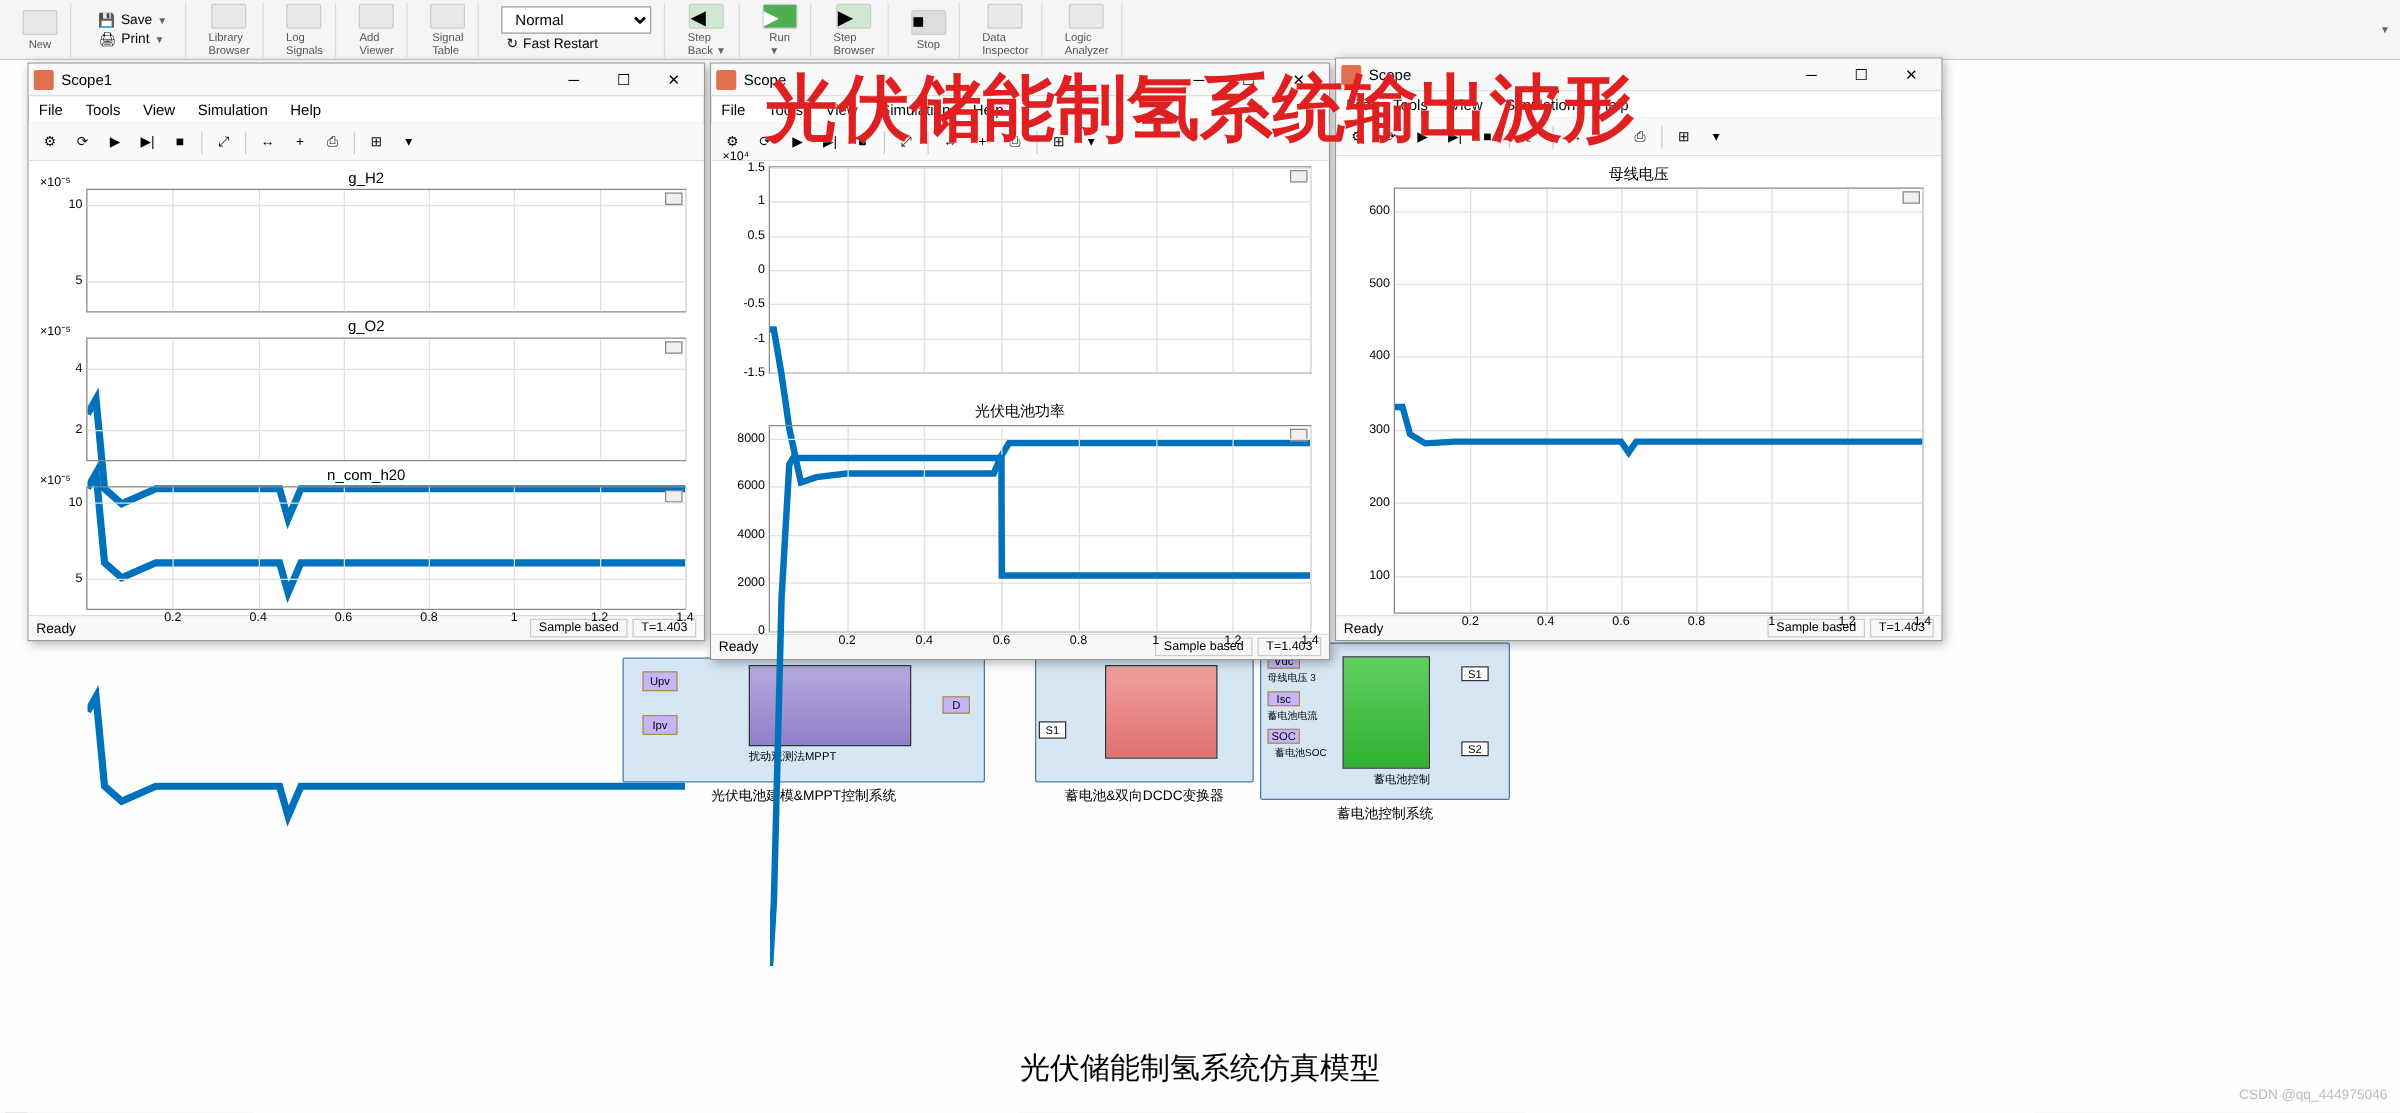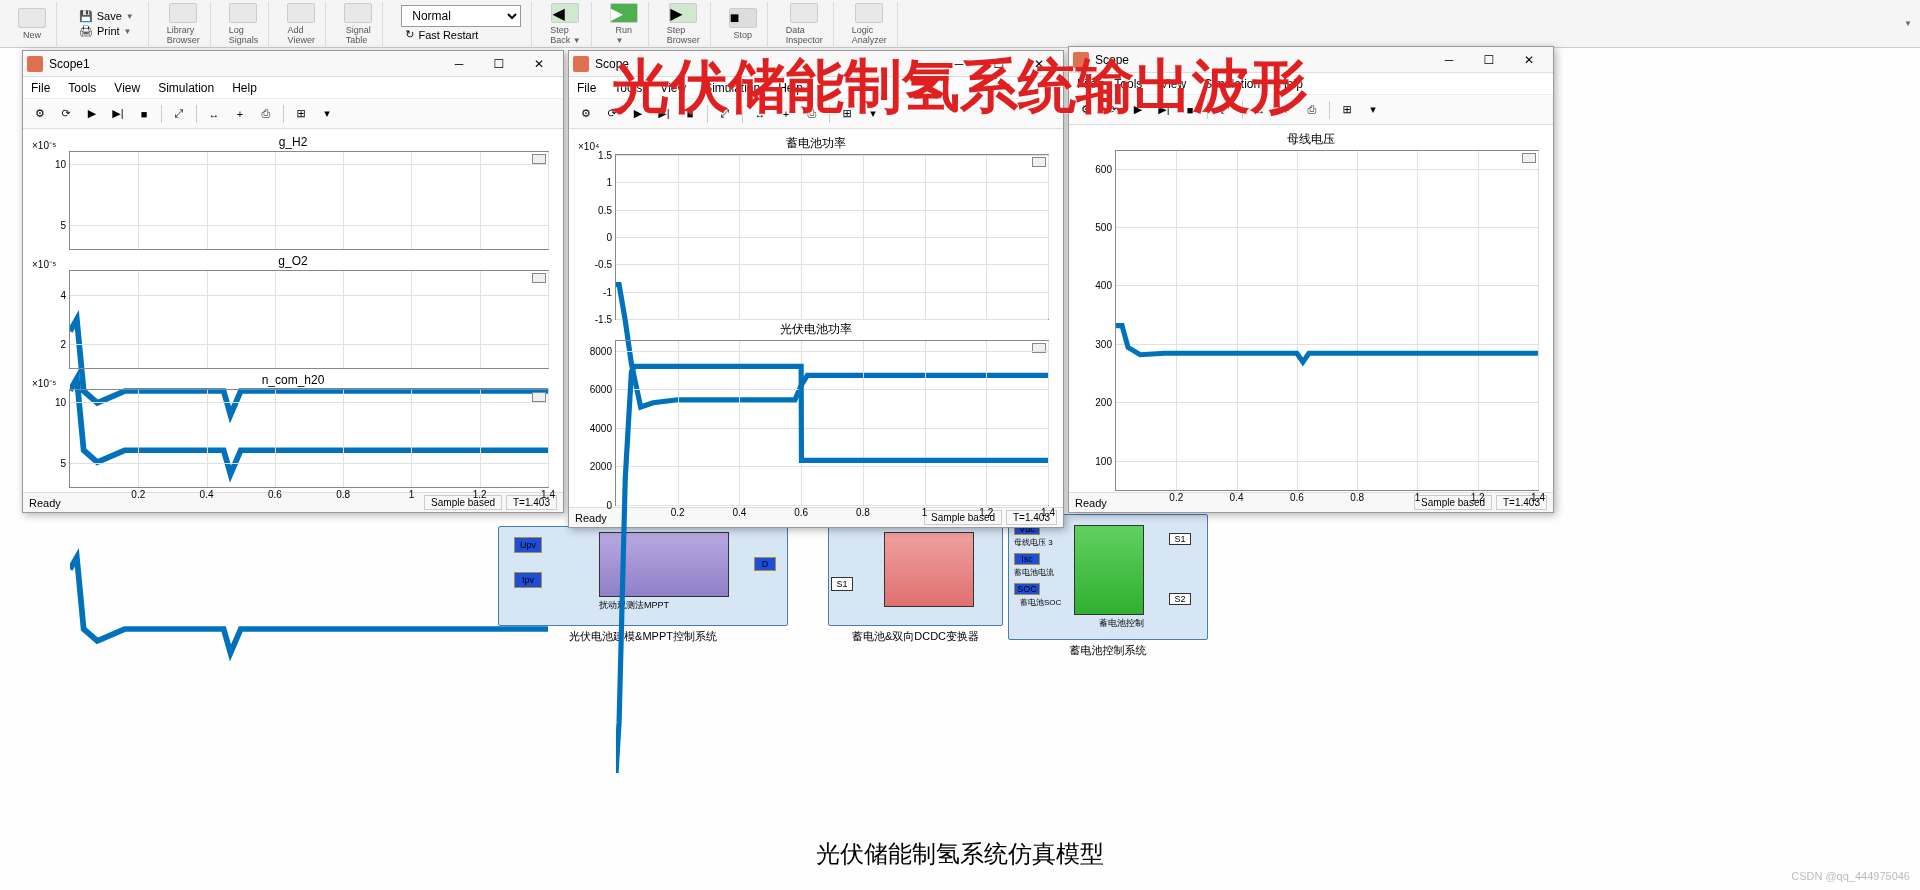--- a/index.html
+++ b/index.html
@@ -45,21 +45,21 @@
 .max-icon { position: absolute; top: 2px; right: 2px; width: 14px; height: 10px; border: 1px solid #888; background: #f0f0f0; cursor: pointer; }
 
 
 .canvas { position: absolute; left: 0; right: 0; top: 48px; bottom: 0; background: #fefefe; }
 .subsystem { position: absolute; border: 1px solid #4a7ab0; background: #d6e6f5; border-radius: 2px; }
 .subsystem-label { position: absolute; top: 100%; left: 0; right: 0; text-align: center; font-size: 11px; padding-top: 4px; white-space: nowrap; }
 .sim-block { position: absolute; border: 1px solid #333; font-size: 9px; display: flex; align-items: center; justify-content: center; }
 .purple-block { background: linear-gradient(#b8a8e0, #9080c8); }
 .red-block { background: linear-gradient(#f0a0a0, #e07070); }
 .green-block { background: linear-gradient(#60d060, #30b030); }
-.yellow-port { background: #1d4ed8; border: 1px solid #aa9040; }
+.yellow-port { background: #c4b5fd; border: 1px solid #aa9040; }
 
 .big-title { position: absolute; top: 48px; left: 50%; transform: translateX(-50%); font-size: 58px; font-weight: bold; color: #e02020; z-index: 100; font-family: "SimSun", serif; white-space: nowrap; text-shadow: 1px 1px 0 rgba(255,255,255,0.3); }
 .bottom-title { position: absolute; bottom: 20px; left: 50%; transform: translateX(-50%); font-size: 24px; font-family: "SimSun", serif; }
 .watermark { position: absolute; bottom: 8px; right: 10px; font-size: 11px; color: #bbb; }
 
 .left-sidebar { position: absolute; left: 0; top: 48px; bottom: 0; width: 26px; background: #f5f5f5; border-right: 1px solid #ccc; display: flex; flex-direction: column; gap: 6px; padding-top: 6px; align-items: center; }
 .side-icon { width: 18px; height: 16px; border: 1px solid #999; background: #fff; cursor: pointer; }
 </style>
 </head>
 <body>
@@ -321,21 +321,20 @@
         <div class="scope-sep"></div>
         <div class="scope-tool-btn">↔</div>
         <div class="scope-tool-btn">+</div>
         <div class="scope-tool-btn">⎙</div>
         <div class="scope-sep"></div>
         <div class="scope-tool-btn">⊞</div>
         <div class="scope-tool-btn">▾</div>
       </div>
       <div class="scope-plots">
         <div class="scope-plot">
-      <div class="plot-title">蓄电池功率</div>
       <div class="plot-area" style="margin-bottom:2px">
         <div class="max-icon"></div>
             <div class="plot-yexp">×10⁴</div>
             <div class="grid-h" style="top:100%"></div>
            <div class="ytick" style="top:100%">-1.5</div>
             <div class="grid-h" style="top:83.33333333333334%"></div>
            <div class="ytick" style="top:83.33333333333334%">-1</div>
             <div class="grid-h" style="top:66.66666666666667%"></div>
            <div class="ytick" style="top:66.66666666666667%">-0.5</div>
             <div class="grid-h" style="top:50%"></div>

